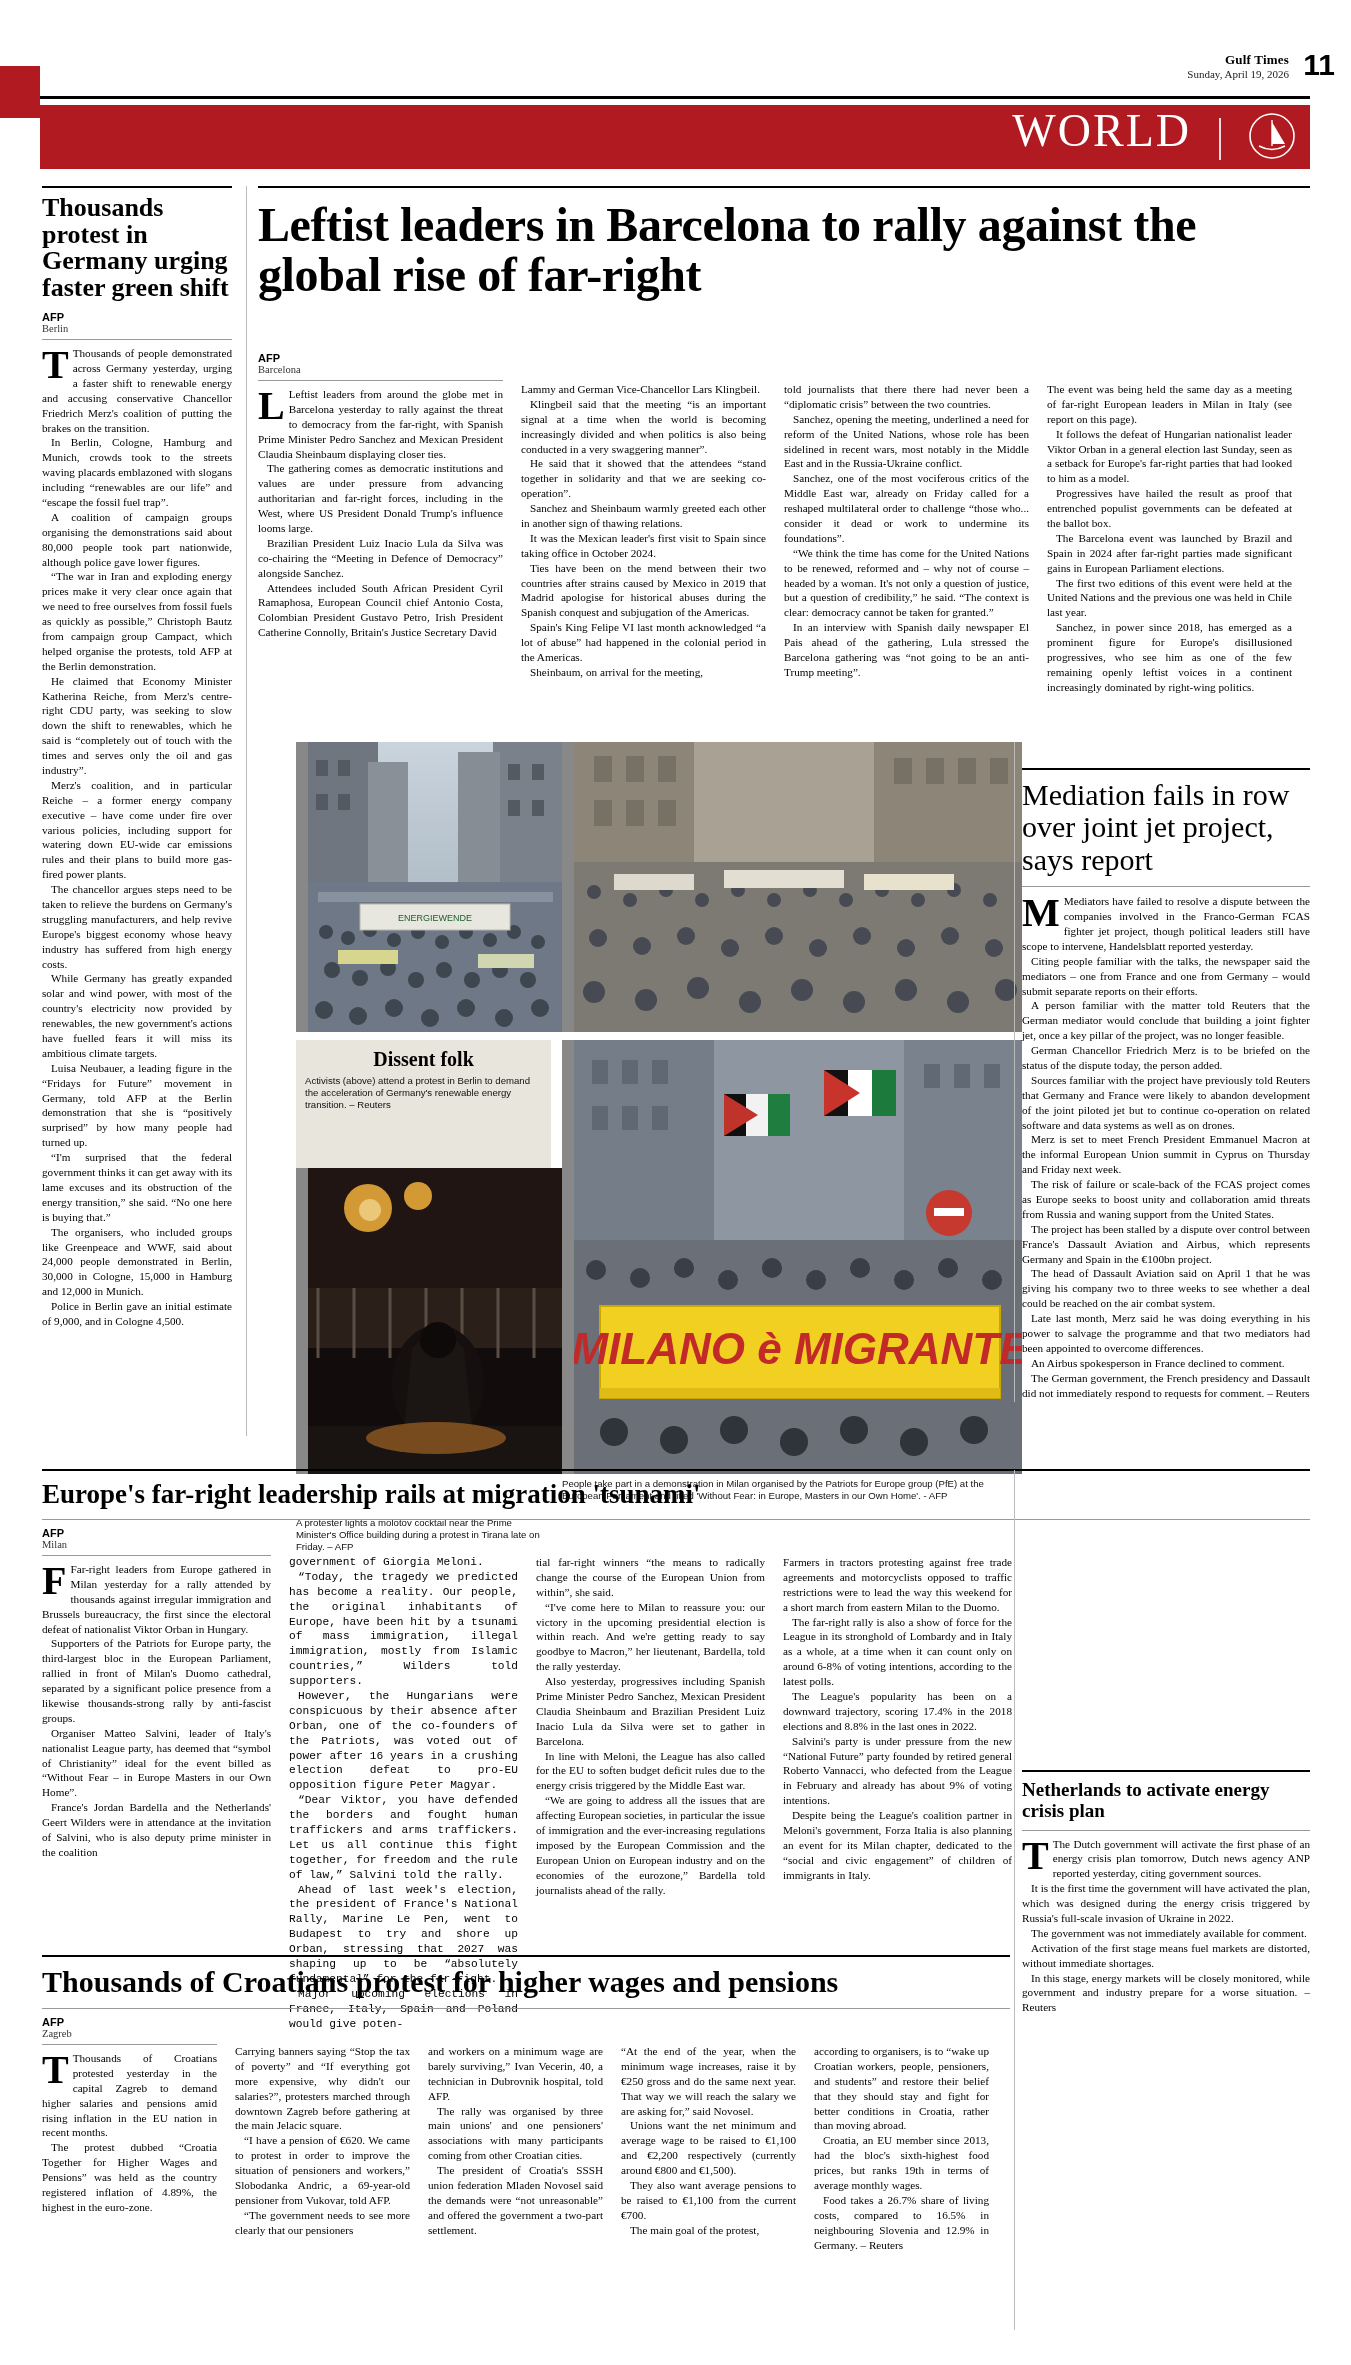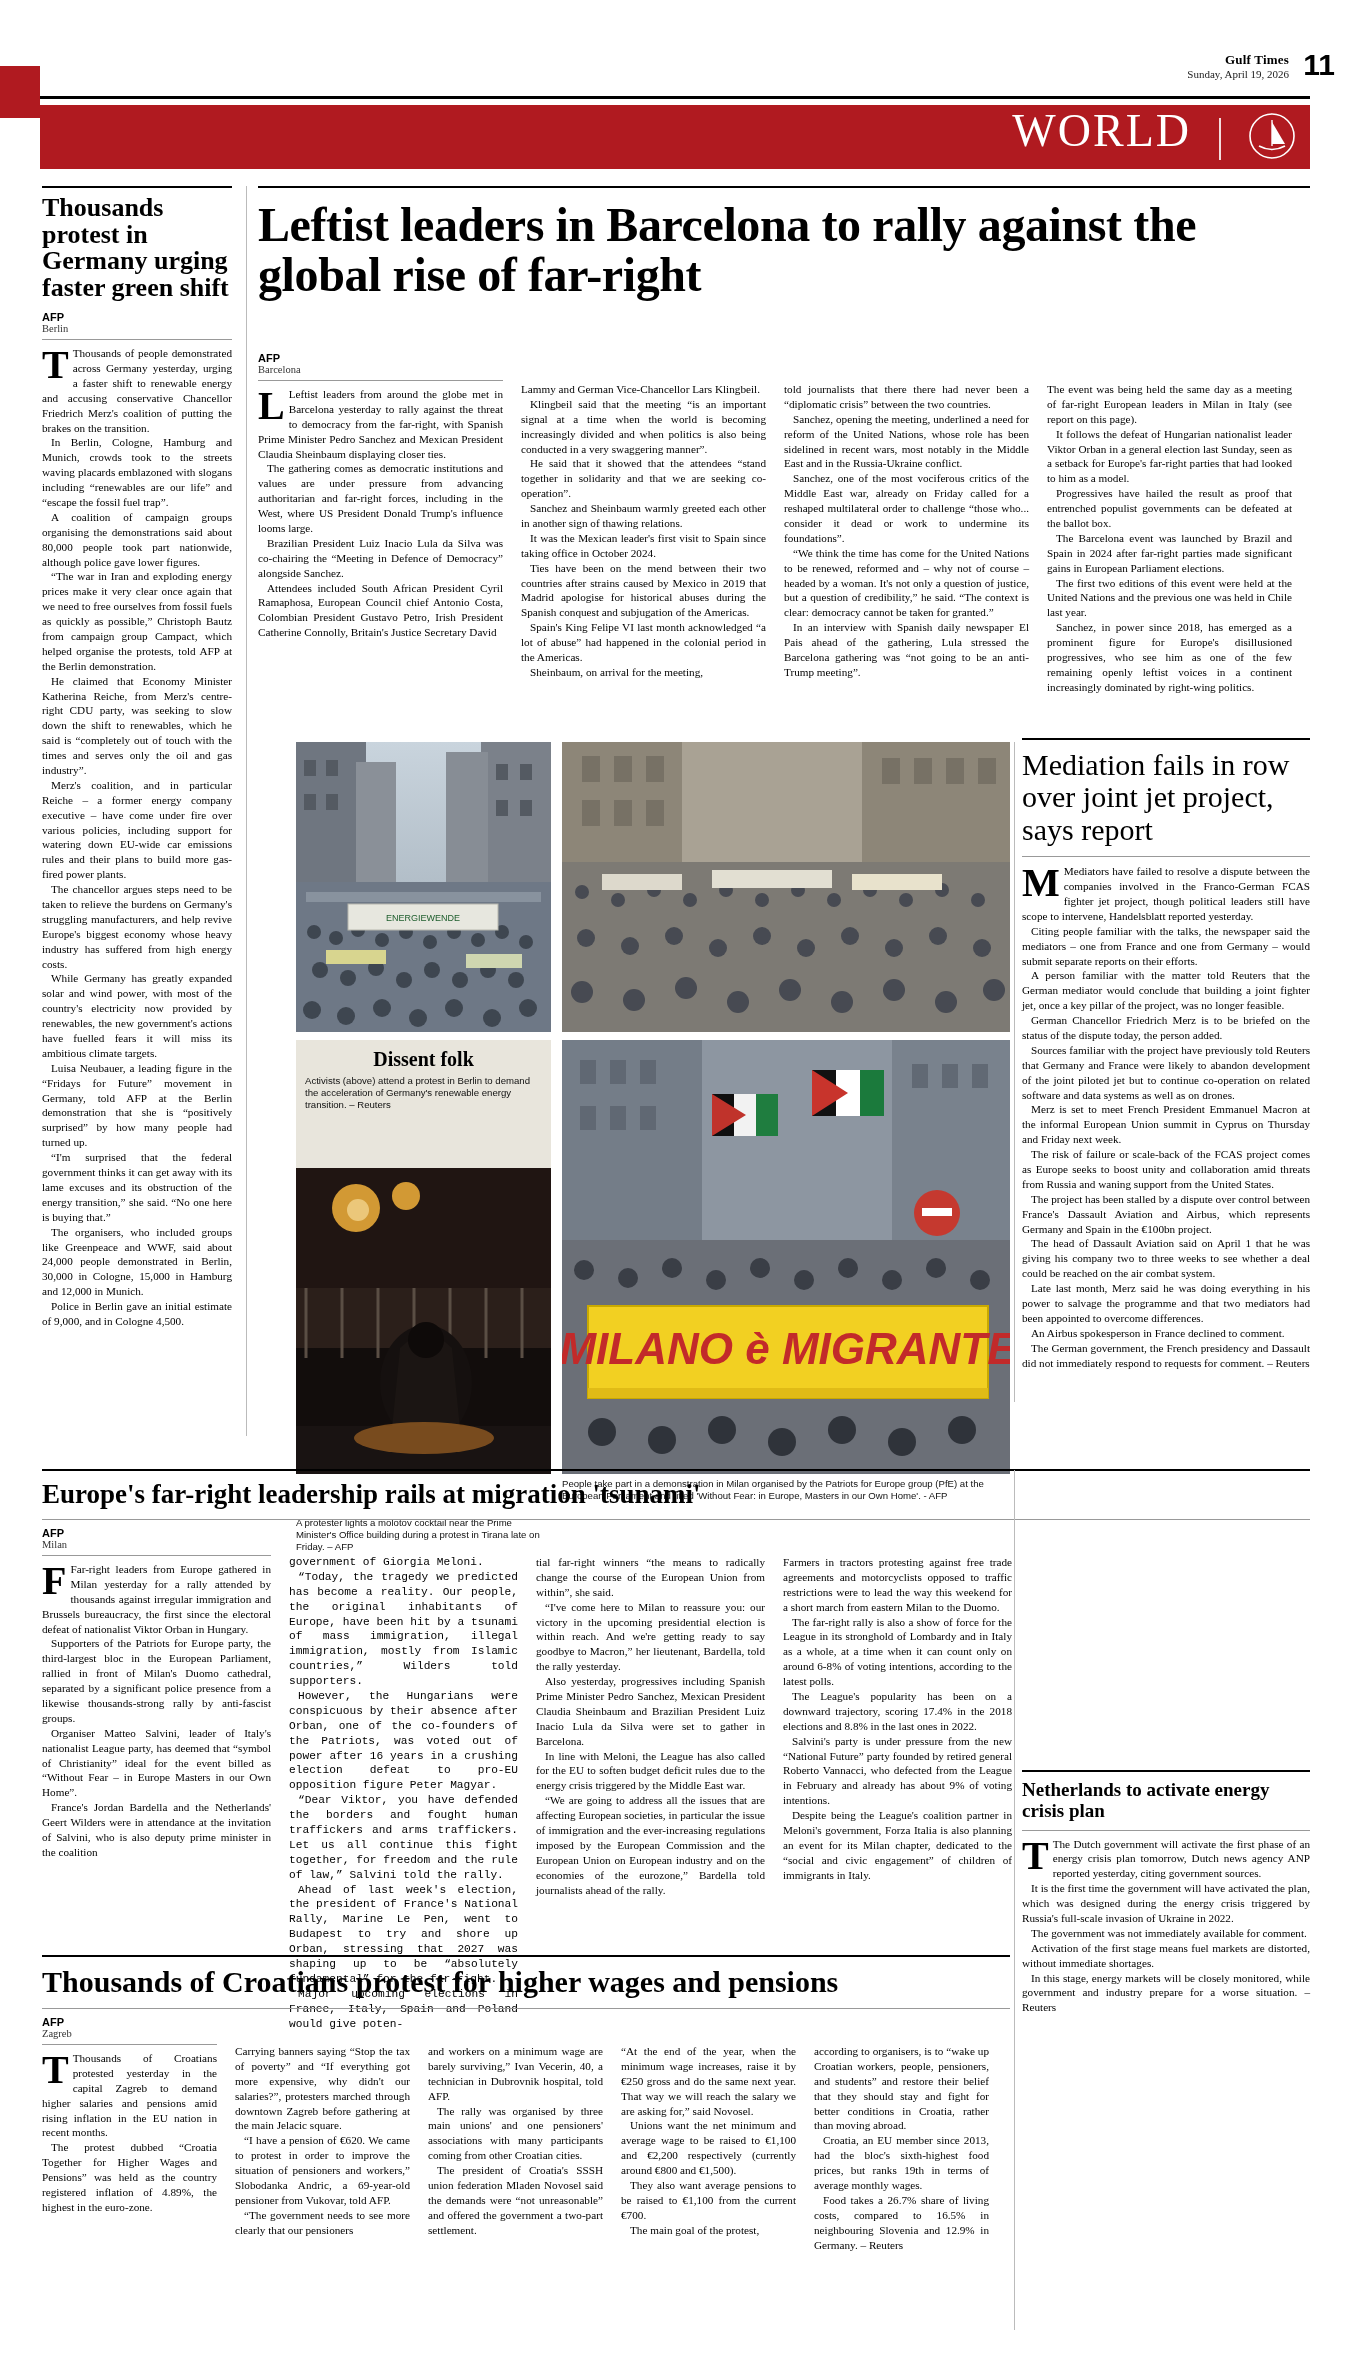--- a/index.html
+++ b/index.html
@@ -34,25 +34,25 @@
   .col-left .hl{font-size:26px;}
   .vline{position:absolute;background:#bbb;width:1px;}
 
   
   .lead{position:absolute;left:258px;top:186px;width:1052px;}
   .lead h1{margin:0;font-size:48px;line-height:1.04;font-weight:bold;font-family:"Liberation Serif",serif;letter-spacing:-0.4px;}
   .lead-cols{position:absolute;left:258px;top:352px;width:1052px;display:flex;gap:18px;}
   .lead-col{width:245px;}
 
   
-  .photo{position:absolute;overflow:hidden;background:#888;}
+  .photo{position:absolute;overflow:hidden;background:#888;padding-left:12px;}
   .cap{font-family:"Liberation Sans",sans-serif;font-size:9.6px;line-height:1.25;color:#111;}
 
   
-  .right-col{position:absolute;left:1022px;top:738px;width:288px;}
+  .right-col{position:absolute;left:1022px;top:768px;width:288px;}
   .right-col h2{margin:0;font-size:30px;line-height:1.08;font-weight:normal;font-family:"Liberation Serif",serif;}
 
   
   .farright{position:absolute;left:42px;top:1469px;width:1268px;}
   .farright h2{margin:0;font-size:27px;font-weight:bold;}
 
   
   .neth{position:absolute;left:1022px;top:1770px;width:288px;}
   .neth h3{margin:0;font-size:19px;font-weight:bold;line-height:1.12;}
 

